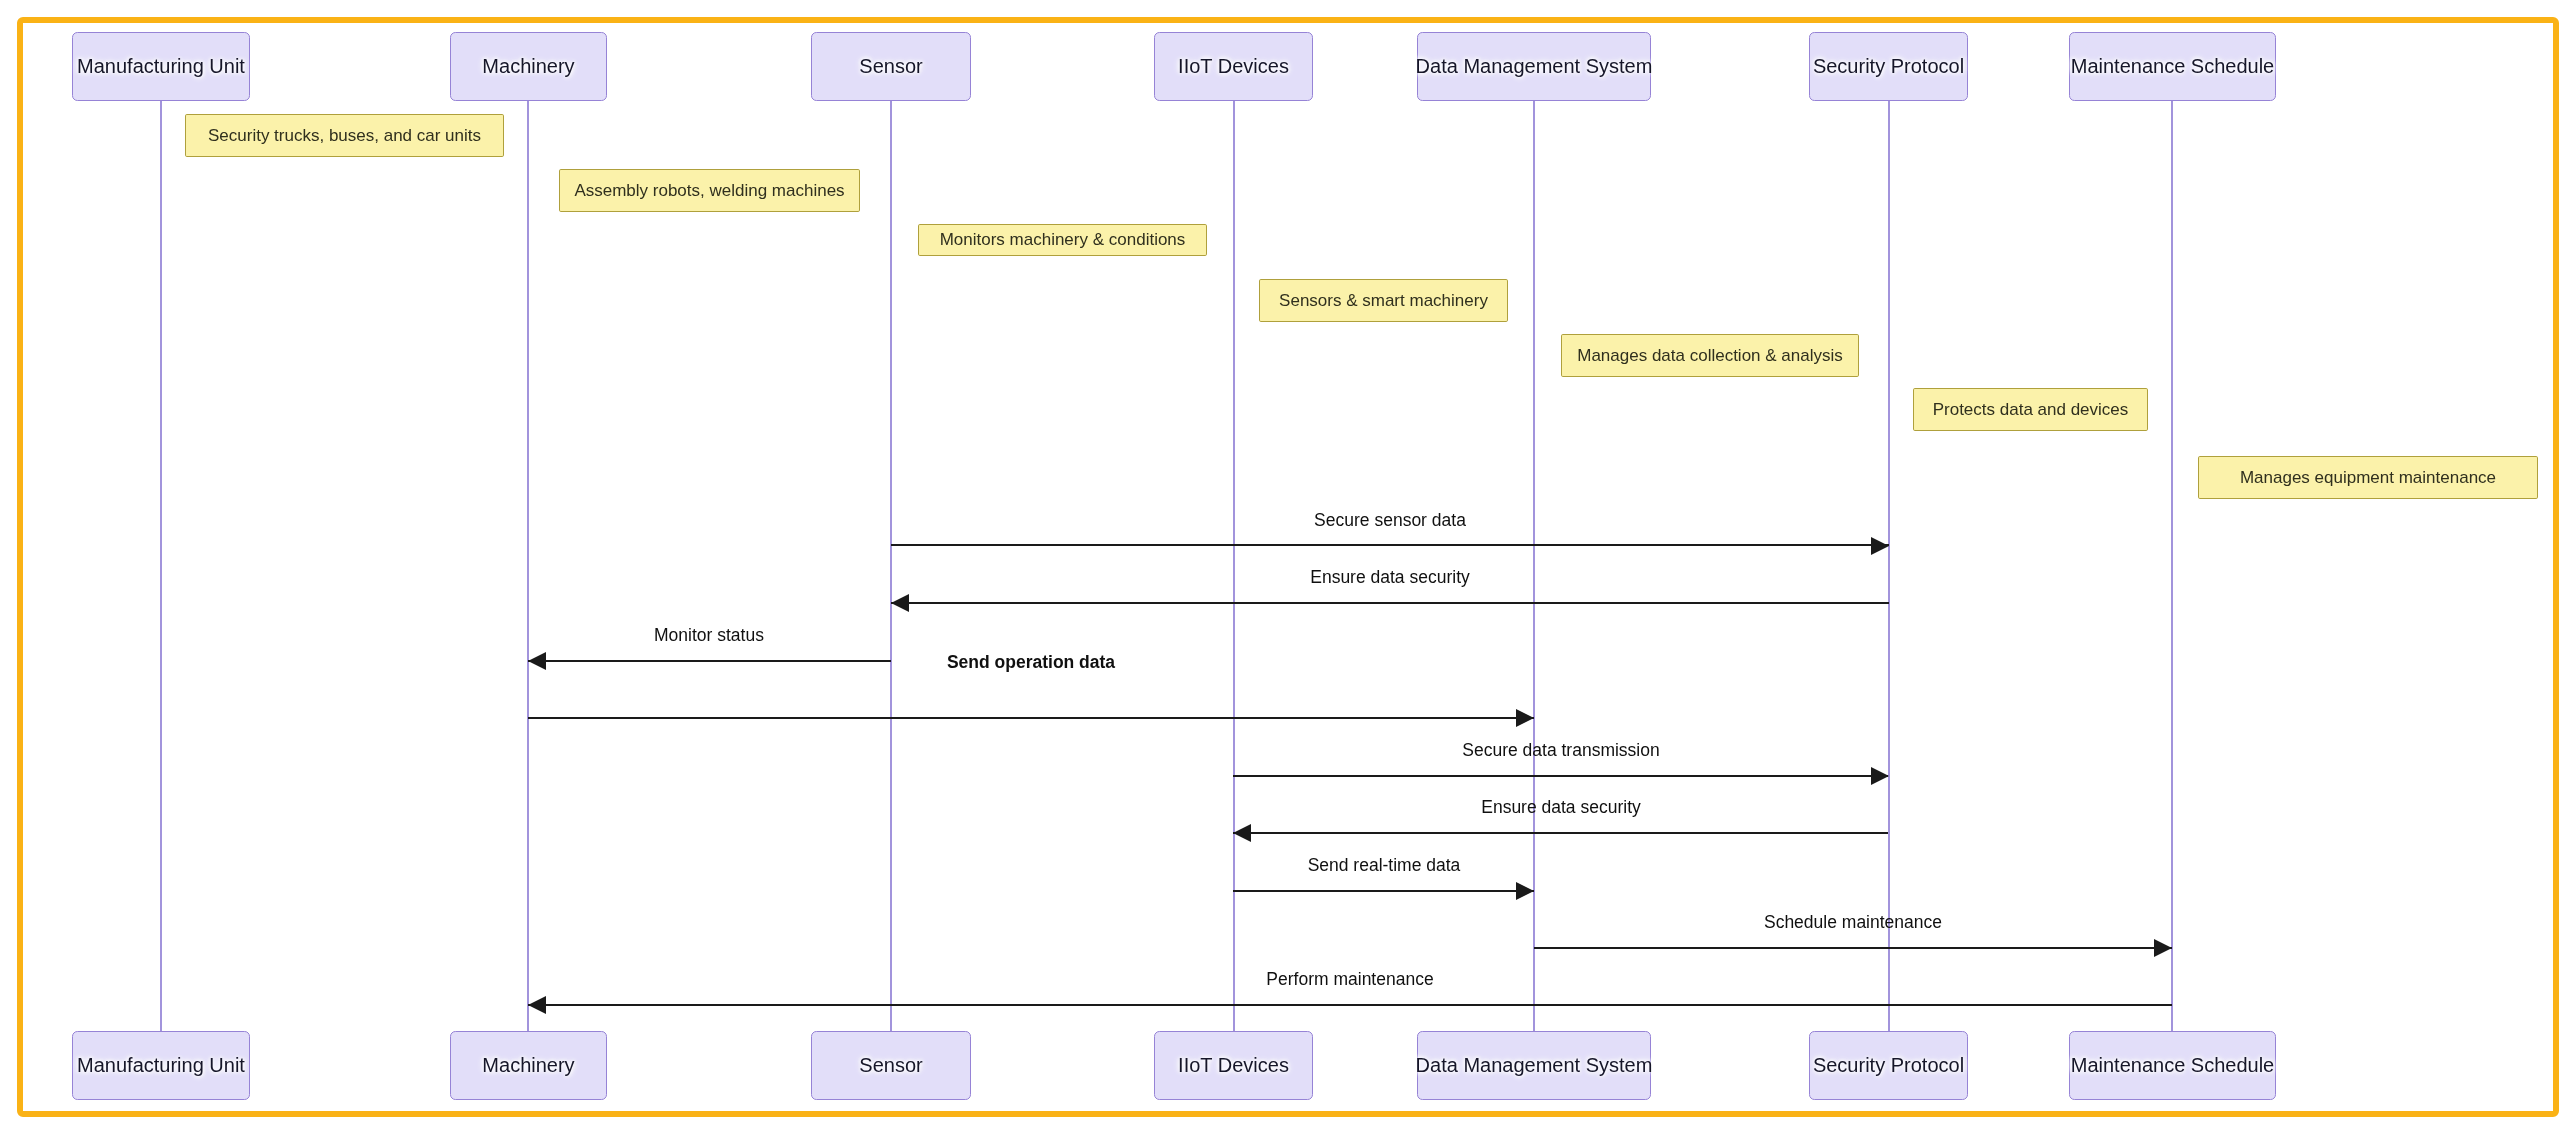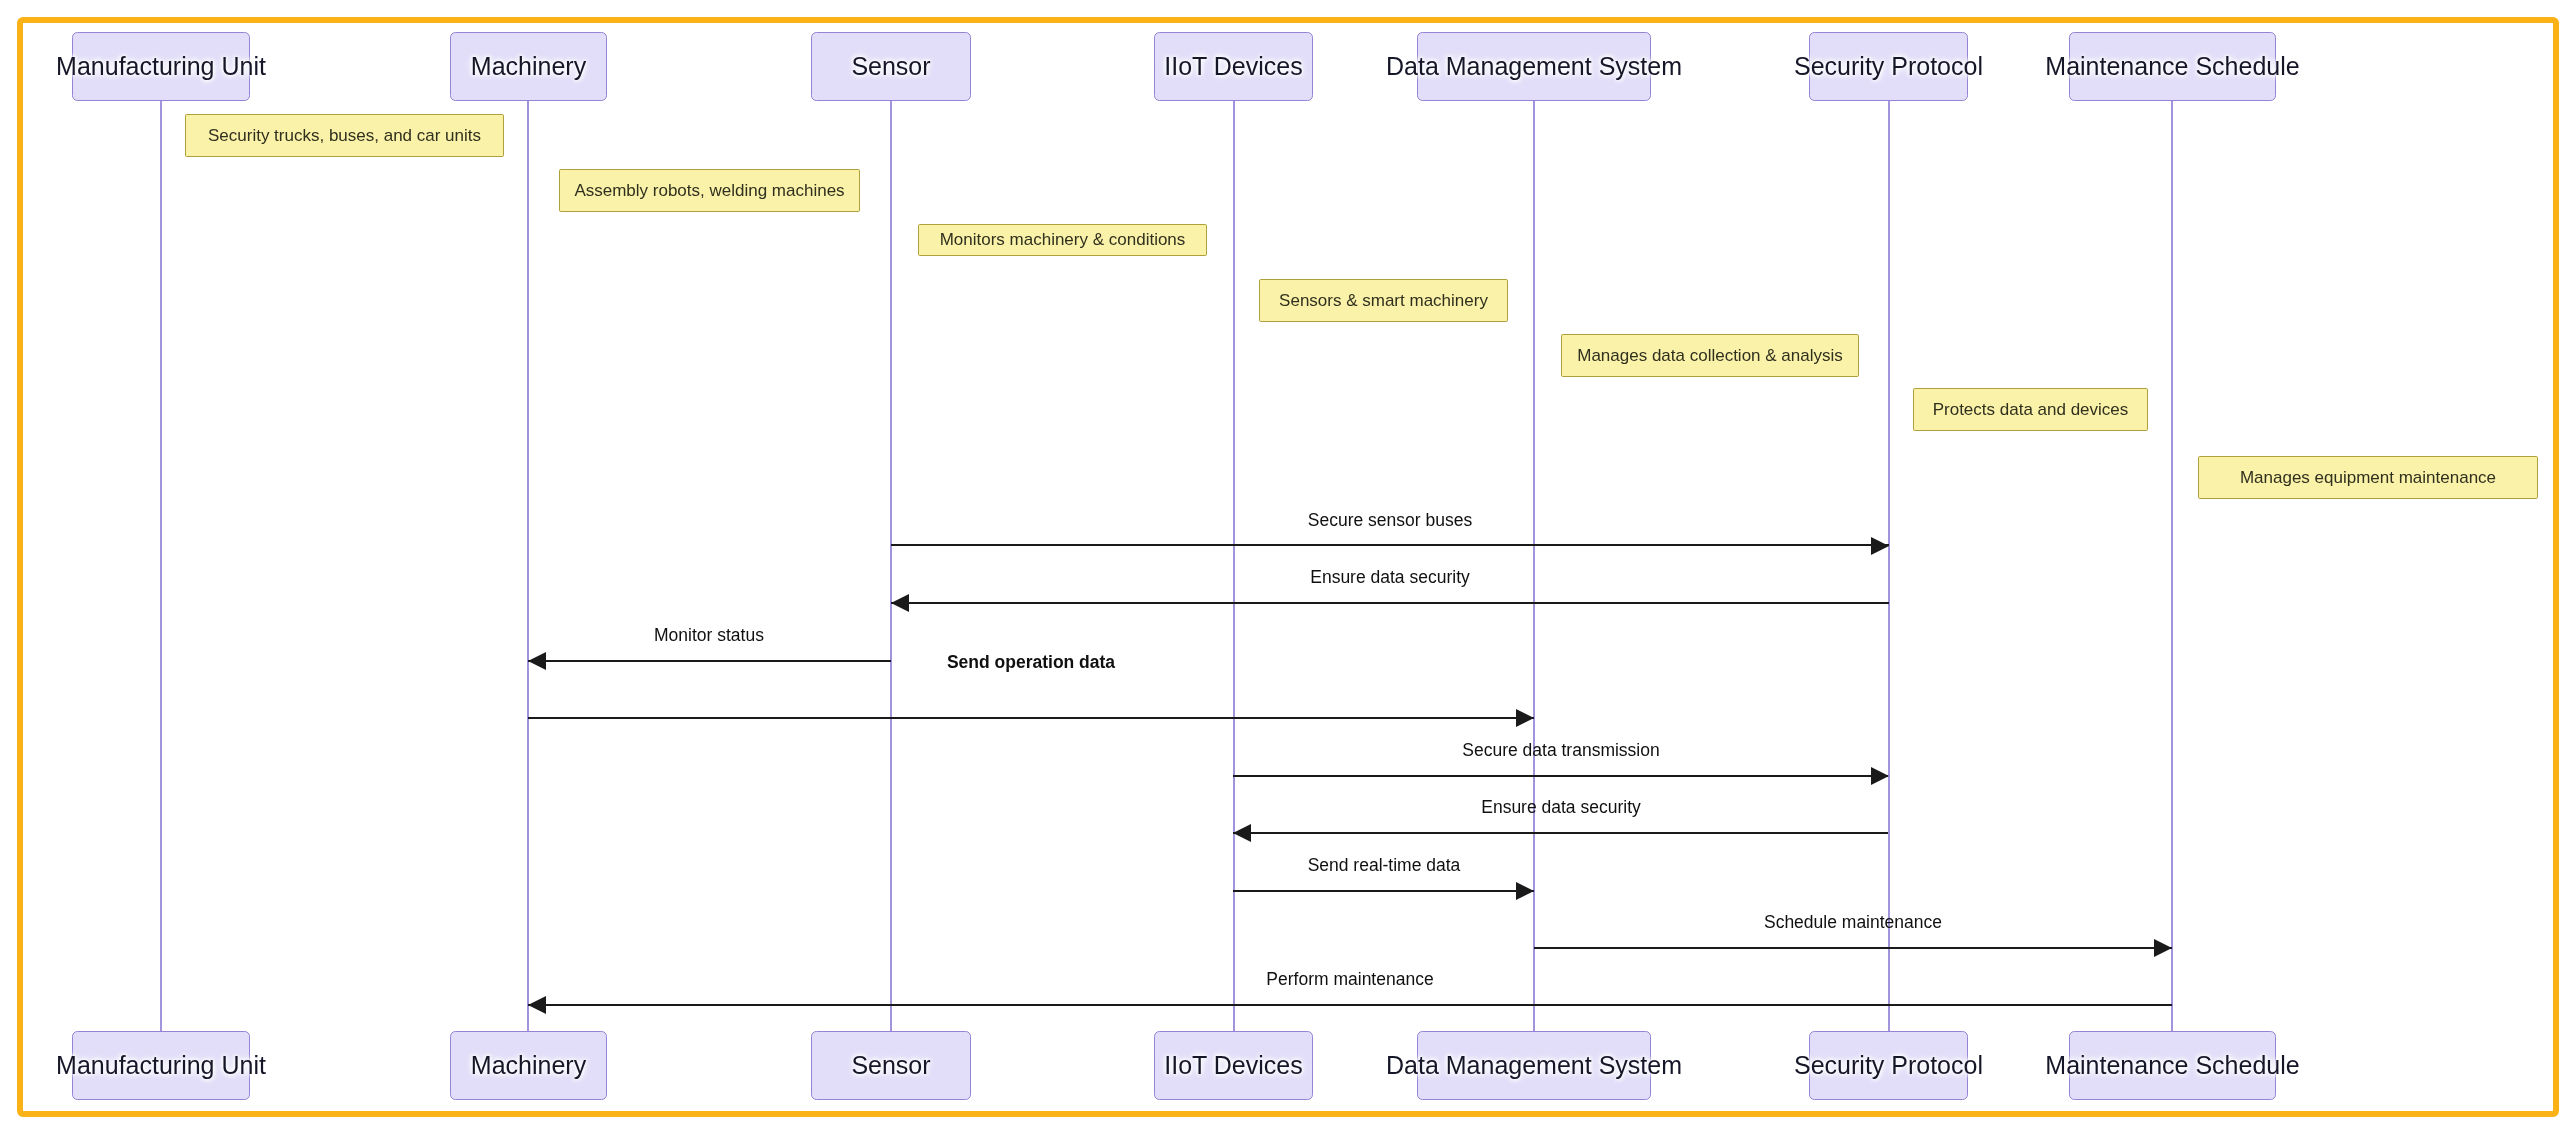--- a/index.html
+++ b/index.html
@@ -26,21 +26,21 @@
   }
   .actor {
     position: absolute;
     box-sizing: border-box;
     background: var(--actor-fill, #E2DEF9);
     border: 1.8px solid var(--actor-border, #9683D6);
     border-radius: 5.4px;
     display: flex;
     align-items: center;
     justify-content: center;
-    font-size: 25px;
+    font-size: 20px;
     color: var(--text-dark, #161629);
     text-shadow: 0 0 4.2px #ffffff, 0 0 4.2px #ffffff, 0 0 6px #ffffff, 0 0 8.4px #ffffff;
     white-space: nowrap;
   }
   .note {
     position: absolute;
     box-sizing: border-box;
     background: var(--note-fill, #FBF2AA);
     border: 1.8px solid var(--note-border, #AFA03C);
     border-radius: 1.8px;
@@ -93,21 +93,21 @@
   <div id="layer-notes">
       <div class="note" style="left: 185px; top: 114px; width: 319px; height: 43px;">Security trucks, buses, and car units</div>
       <div class="note" style="left: 559px; top: 169px; width: 301px; height: 43px;">Assembly robots, welding machines</div>
       <div class="note" style="left: 918px; top: 224px; width: 289px; height: 32px;">Monitors machinery &amp; conditions</div>
       <div class="note" style="left: 1259px; top: 279px; width: 249px; height: 43px;">Sensors &amp; smart machinery</div>
       <div class="note" style="left: 1561px; top: 334px; width: 298px; height: 43px;">Manages data collection &amp; analysis</div>
       <div class="note" style="left: 1913px; top: 388px; width: 235px; height: 43px;">Protects data and devices</div>
       <div class="note" style="left: 2198px; top: 456px; width: 340px; height: 43px;">Manages equipment maintenance</div>
     </div>
   <div id="layer-messages">
-      <div class="msg-label" style="left: 1119px; top: 510px;">Secure sensor buses</div>
+      <div class="msg-label" style="left: 1119px; top: 510px;">Secure sensor data</div>
       <div class="msg-line" style="left: 891px; top: 544px; width: 998px;"></div>
       <div class="arrowhead right" style="left: 1871px; top: 537px;"></div>
       <div class="msg-label" style="left: 1119px; top: 567px;">Ensure data security</div>
       <div class="msg-line" style="left: 891px; top: 602px; width: 998px;"></div>
       <div class="arrowhead left" style="left: 891px; top: 594px;"></div>
       <div class="msg-label" style="left: 438px; top: 625px;">Monitor status</div>
       <div class="msg-line" style="left: 528px; top: 660px; width: 363px;"></div>
       <div class="arrowhead left" style="left: 528px; top: 652px;"></div>
       <div class="msg-label" style="left: 760px; top: 652px; font-weight: bold;">Send operation data</div>
       <div class="msg-line" style="left: 528px; top: 717px; width: 1006px;"></div>

